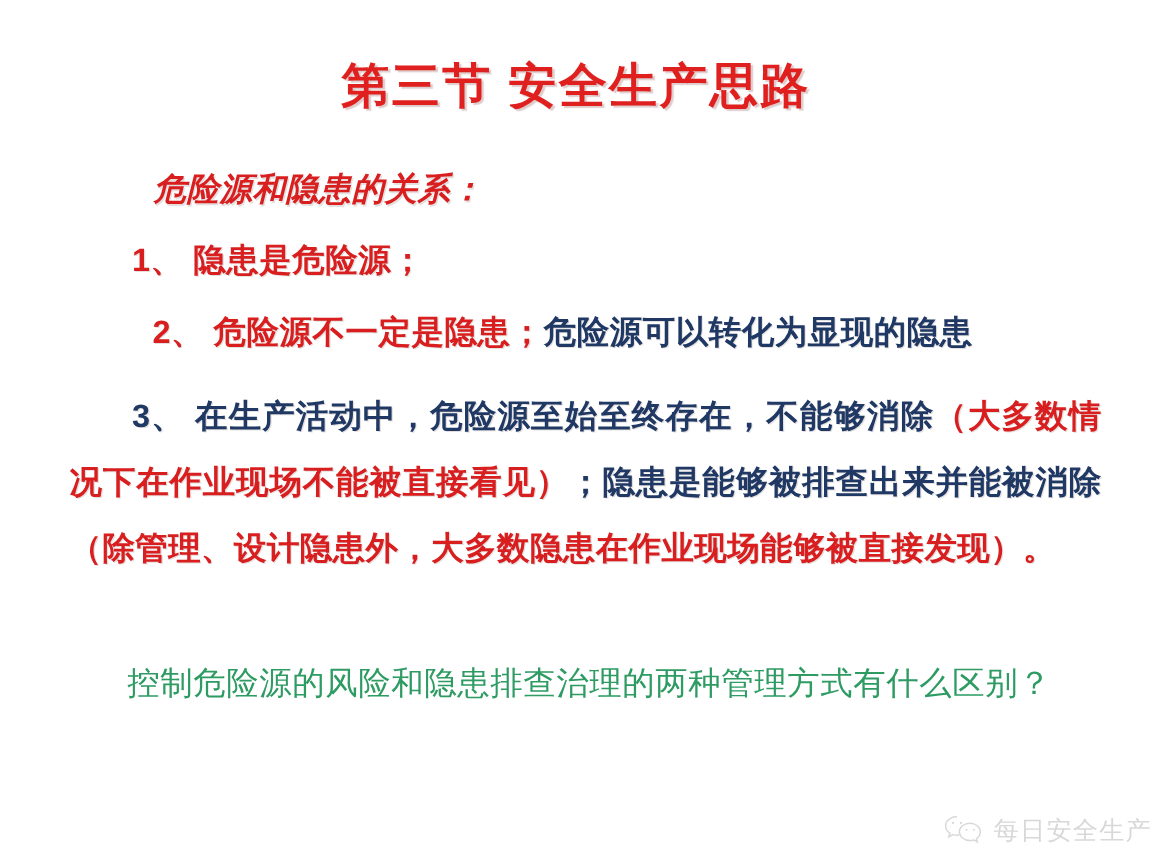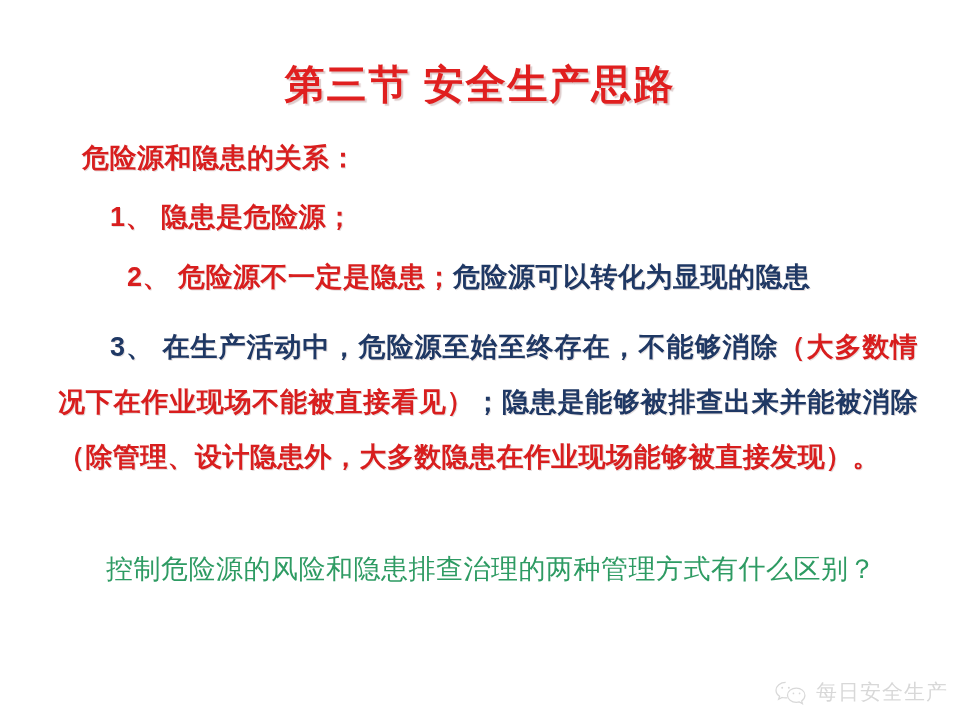--- a/index.html
+++ b/index.html
@@ -21,21 +21,21 @@
     width: 960px;
     height: 720px;
     background: #ffffff;
     box-sizing: border-box;
   }
 
   
   .slide-title {
     position: absolute;
     left: 0;
-    top: 57px;
+    top: 44px;
     width: 960px;
     text-align: center;
     font-size: 40px;
     font-weight: bold;
     letter-spacing: 2px;
     color: #E01F1F;
     text-shadow: 2px 2px 1px rgba(180,140,140,0.45);
     white-space: nowrap;
   }
 
@@ -50,22 +50,23 @@
   .line {
     font-size: 27px;
     font-weight: bold;
     line-height: 1.0;
     letter-spacing: 0.5px;
     white-space: nowrap;
     text-shadow: 1px 1px 0.5px rgba(170,150,150,0.30);
   }
 
   .line-heading {
-    margin-left: 24px;
+    margin-left: 70px;
     margin-bottom: 32px;
+    font-style: italic;
   }
   .line-item1 {
     margin-left: 52px;
     margin-bottom: 33px;
   }
   .line-item2 {
     margin-left: 69px;
     margin-bottom: 33px;
   }
 
@@ -97,24 +98,24 @@
     color: #2E9B63;
     text-indent: 56px;
     text-align: justify;
     text-justify: inter-ideograph;
     letter-spacing: 0.5px;
   }
 
   
   .watermark {
     position: absolute;
-    right: 12px;
+    right: 0;
     bottom: 14px;
     display: flex;
-    align-items: flex-end;
+    align-items: flex-start;
     gap: 8px;
     opacity: 0.33;
     user-select: none;
   }
   .wm-icon {
     width: 34px;
     height: 26px;
     position: relative;
     flex: none;
   }

